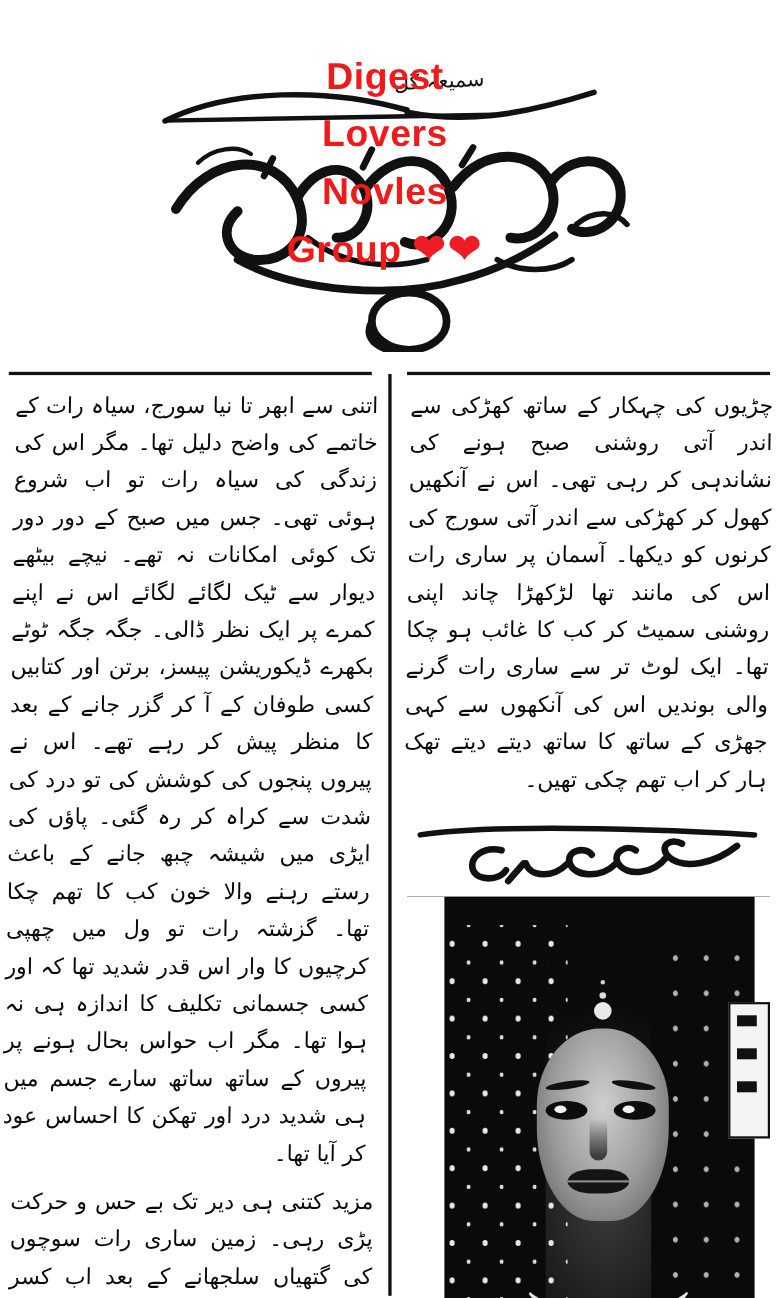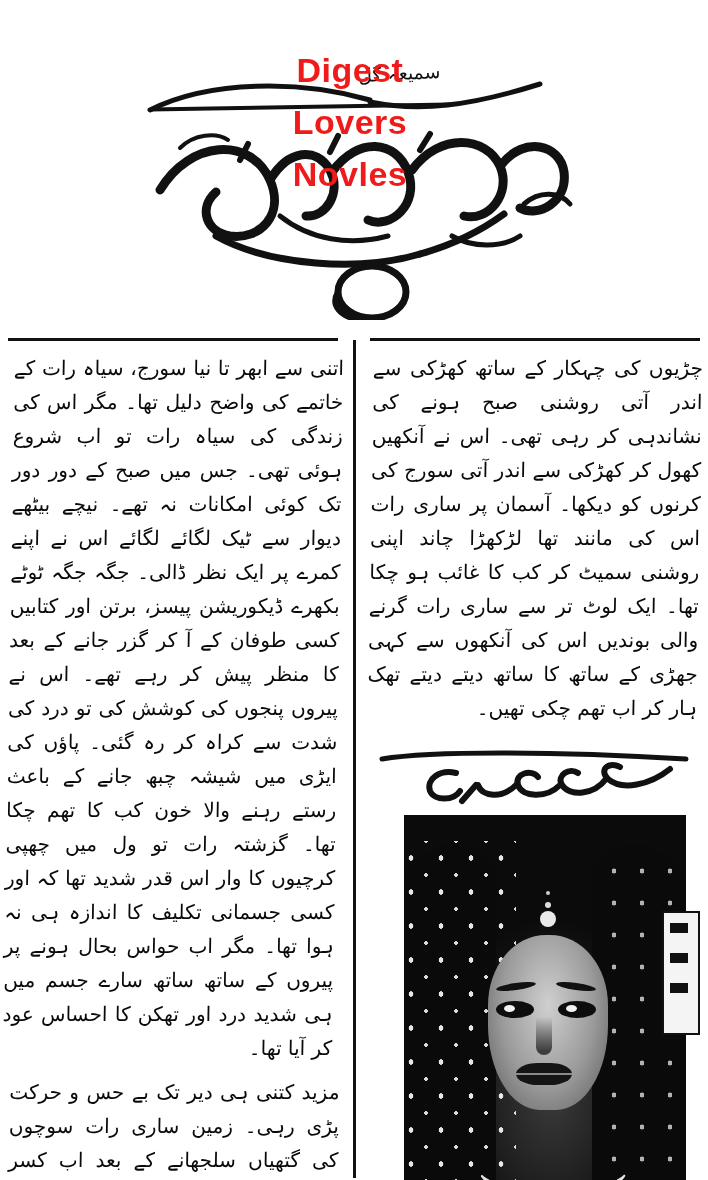--- a/index.html
+++ b/index.html
@@ -330,20 +330,24 @@
         <path d="M404 164 C420 150, 440 152, 450 164" stroke-width="5"></path>
         <path d="M60 108 C74 94, 96 92, 108 100" stroke-width="4"></path>
         <path d="M332 196 C352 208, 382 208, 400 196" stroke-width="5"></path>
       </g>
     </svg>
 
     <div class="watermark">
       <div>Digest</div>
       <div>Lovers</div>
       <div>Novles</div>
+      <div>
+        <span>Group</span>
+        <span class="hearts">❤❤</span>
+      </div>
     </div>
   </div>
 
   <div class="columns">
 
     <div class="divider"></div>
 
     <div class="col col-right">
       <div class="topbar-line"></div>
       <p class="urdu">چڑیوں کی چہکار کے ساتھ کھڑکی سے اندر آتی روشنی صبح ہونے کی نشاندہی کر رہی تھی۔ اس نے آنکھیں کھول کر کھڑکی سے اندر آتی سورج کی کرنوں کو دیکھا۔ آسمان پر ساری رات اس کی مانند تھا لڑکھڑا چاند اپنی روشنی سمیٹ کر کب کا غائب ہو چکا تھا۔ ایک لوٹ تر سے ساری رات گرنے والی بوندیں اس کی آنکھوں سے کہی جھڑی کے ساتھ کا ساتھ دیتے دیتے تھک ہار کر اب تھم چکی تھیں۔</p>

